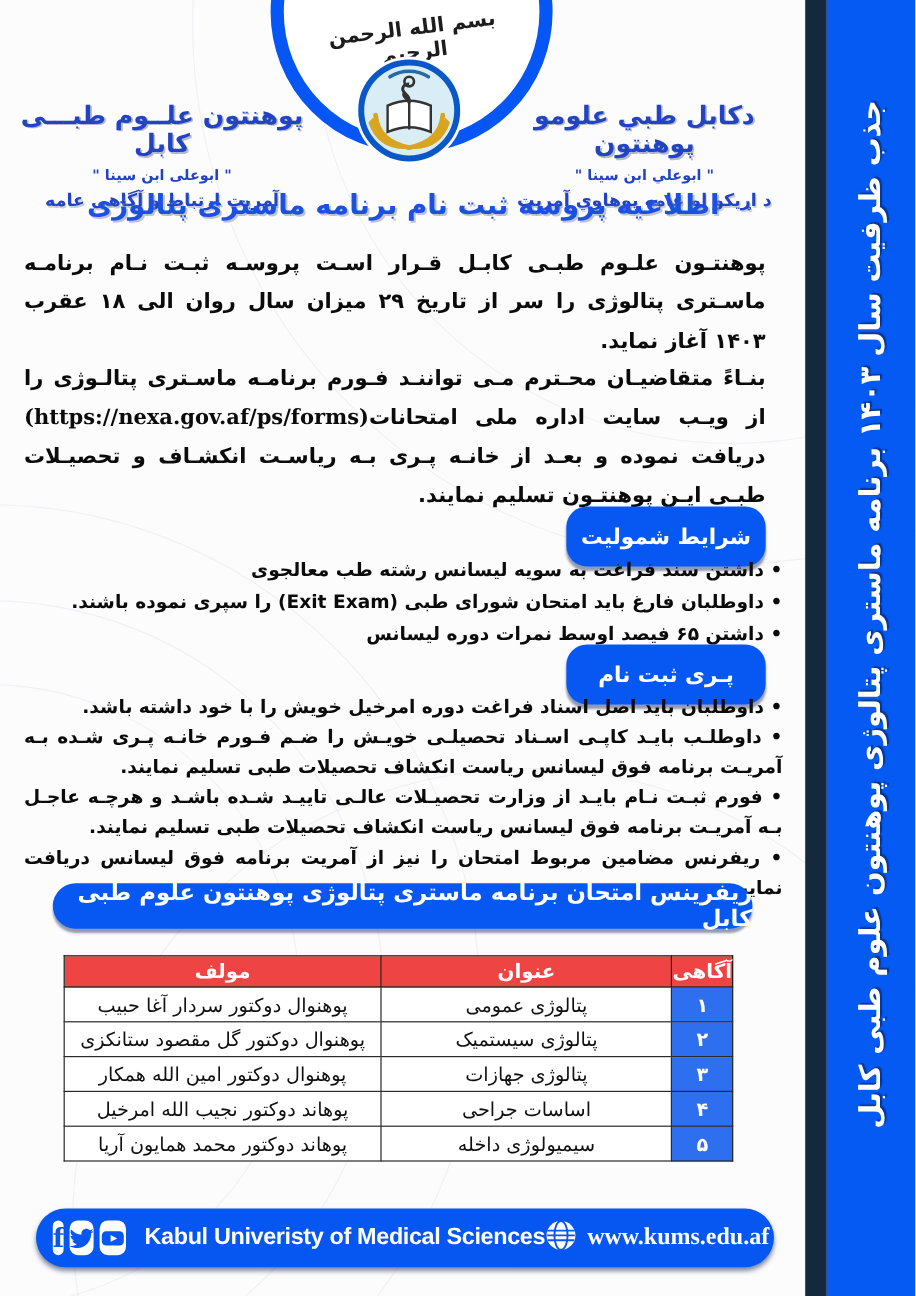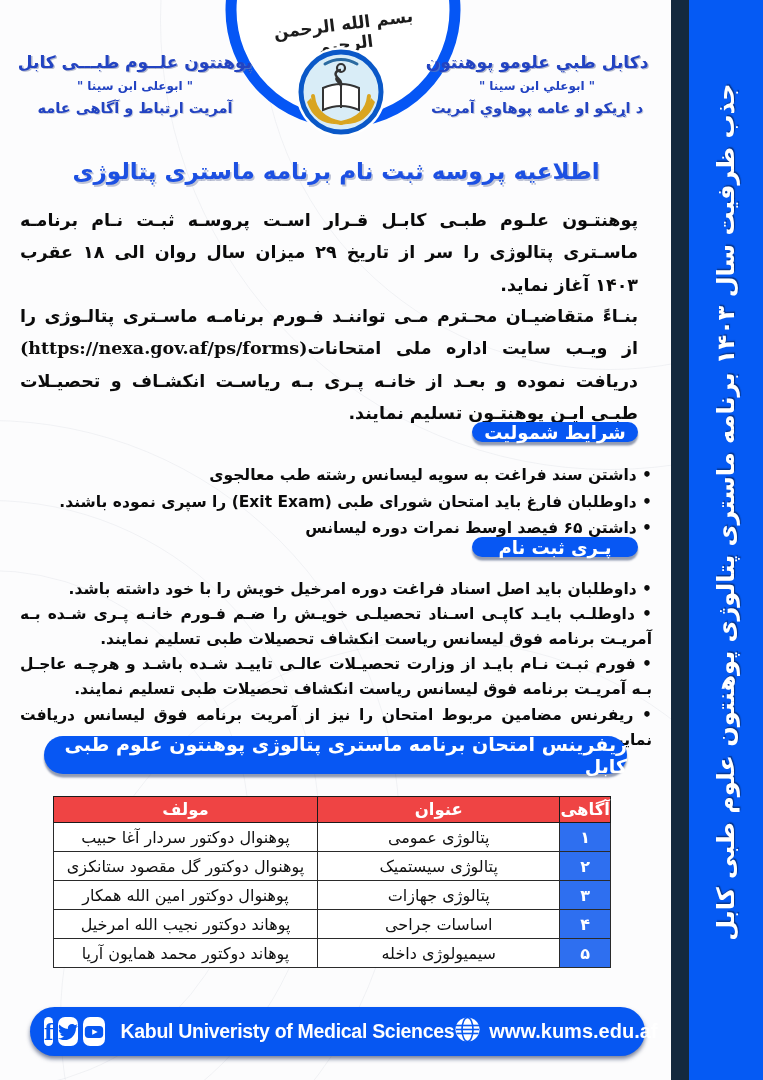--- a/index.html
+++ b/index.html
@@ -30,37 +30,37 @@
   
   .arc-svg { position:absolute; left:0; top:0; }
   .bismillah { position:absolute; left:252px; top:14px; width:185px; text-align:center;
     direction:rtl; font-size:17px; font-weight:bold; color:#1c1c1c; transform:rotate(-7deg); }
   .emblem { position:absolute; left:295px; top:46px; }
 
   
   .hdr { position:absolute; top:52px; text-align:center; direction:rtl; color:#2243c2; }
   .hdr-right { left:408px; width:258px; }
   .hdr-left  { left:6px;  width:258px; }
-  .hdr .l1 { font-size:17px; font-weight:bold; text-shadow:1.3px 1.3px 0 rgba(120,130,165,.55); }
+  .hdr .l1 { font-size:21px; font-weight:bold; text-shadow:1.3px 1.3px 0 rgba(120,130,165,.55);margin-top:32px; }
   .hdr .l2 { font-size:12px; font-weight:bold; margin-top:7px; }
   .hdr .l3 { font-size:14.5px; font-weight:bold; margin-top:7px; text-shadow:1px 1px 0 rgba(130,140,170,.4); }
 
   .title { position:absolute; left:0; top:158px; width:672px; text-align:center; direction:rtl;
     font-size:23px; font-weight:bold; color:#1c50e2; text-shadow:1.6px 1.6px 0 rgba(130,140,175,.5); }
 
   .para { position:absolute; left:20px; width:618px; direction:rtl; text-align:justify;
     font-size:17.5px; font-weight:bold; color:#0b0b0b; line-height:1.85; }
   .para1 { top:204px; }
   .para2 { top:300px; }
   .ltr-url { direction:ltr; unicode-bidi:isolate; font-family:"DejaVu Serif", serif; font-weight:bold; }
 
   .pill { position:absolute; background:#0757f3; color:#fff; font-weight:bold; direction:rtl;
     display:flex; align-items:center; justify-content:center; border-radius:19px;
     box-shadow:0 3.5px 2px rgba(15,35,85,.45); }
-  .pill-sec { left:472px; width:166px; height:20px; font-size:18px;border-radius:17px; }
+  .pill-sec { left:472px; width:166px; height:50px; font-size:18px;border-radius:17px; }
   .pill1 { top:422px; }
   .pill2 { top:537px; }
   .pill-banner { left:44px; top:736px; width:583px; height:38px; font-size:19px; border-radius:22px; }
 
   ul.blist { position:absolute; left:20px; width:632px; list-style:none; direction:rtl;
     font-weight:bold; color:#0b0b0b; text-align:justify; }
   .blist1 { top:462px; font-size:15.5px; line-height:1.72; }
   .blist2 { top:577px; font-size:15.5px; line-height:1.62; }
   ul.blist li::before { content:"• "; }
 
@@ -76,21 +76,21 @@
   .footer { position:absolute; left:30px; top:1007px; width:615px; height:49px;
     background:#0657f2; border-radius:26px; display:flex; align-items:center;
     padding:0 20px 0 14px; box-shadow:0 3px 4px rgba(12,30,75,.55); }
   .soc { width:29px; height:29px; background:#fff; border-radius:7px; margin-right:5px;
     display:flex; align-items:center; justify-content:center; }
   .fb-glyph { color:#0657f2; font-weight:bold; font-size:22px; font-family:"DejaVu Serif", serif; line-height:1; }
   .uni-name { color:#fff; font-size:19.5px; font-weight:bold; margin:0 0 0 10px; white-space:nowrap;
     font-family:"Liberation Sans", sans-serif; letter-spacing:-0.3px; }
   .globe { margin-left:auto; }
   .site-url { color:#fff; font-size:20px; font-weight:bold; margin-left:8px; white-space:nowrap;
-    font-family:Liberation Sans, sans-serif; }
+    font-family:Liberation Serif, serif; }
 </style>
 </head>
 <body>
 
 <div class="page">
 
   <div class="bg-arc a1"></div>
   <div class="bg-arc a2"></div>
   <div class="bg-arc a3"></div>
   <div class="bg-arc a4"></div>

